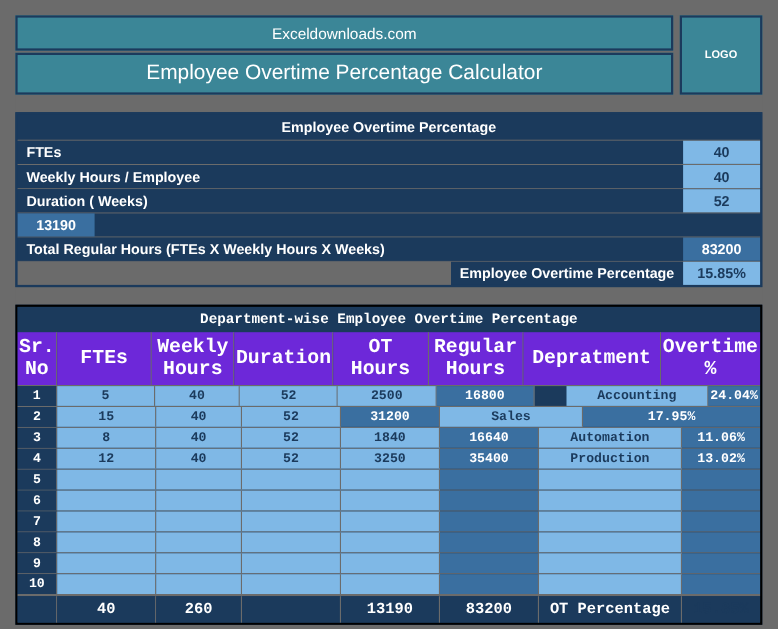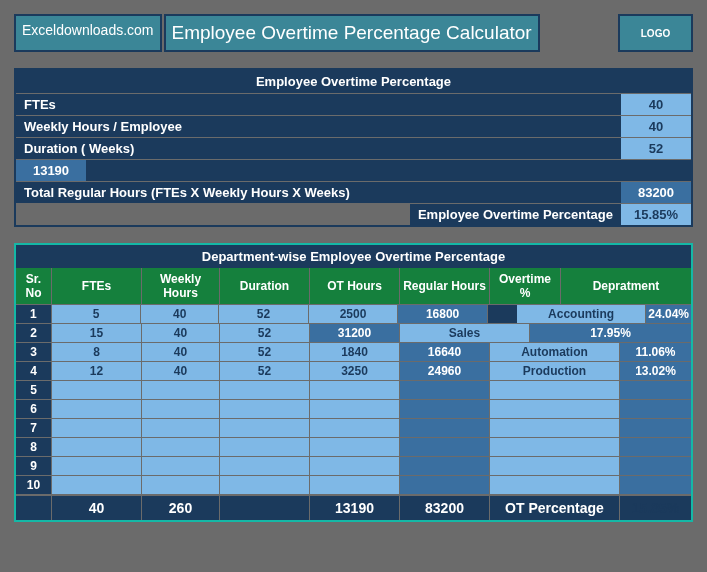--- a/index.html
+++ b/index.html
@@ -19,21 +19,21 @@
       background: #6b6b6b;
     }
     .header-row {
       display: flex;
       gap: 6px;
       margin-bottom: 16px;
     }
     .header-left {
       flex: 1;
       display: flex;
-      flex-direction: row;
+      flex-direction: column;
       gap: 2px;
     }
     .header-title1 {
       background: #3b8697;
       color: white;
       text-align: center;
       padding: 6px;
       border: 2px solid #1b3a5c;
       font-size: 14px;
       font-weight: normal;
@@ -108,34 +108,35 @@
     }
     .pct-label {
       background: #1b3a5c;
       color: white;
       padding: 3px 8px;
       font-weight: bold;
       text-align: right;
       font-size: 13px;
     }
     .section2 {
-      border: 2px solid #14b8a6;
-      background: #1b3a5c;
+      border: 2px solid #000000;
+      background: #1b3a5c;
+      font-family: Liberation Mono, monospace;
     }
     .table-header-row {
       display: flex;
     }
     .th {
-      background: #15803d;
+      background: #6d28d9;
       color: white;
       text-align: center;
       font-weight: bold;
       padding: 4px 2px;
       border-right: 1px solid #6b6b6b;
-      font-size: 12px;
+      font-size: 18px;
       display: flex;
       align-items: center;
       justify-content: center;
     }
     .th:last-child { border-right: none; }
     .col-sr { width: 36px; }
     .col-ftes { width: 90px; }
     .col-wh { width: 78px; }
     .col-dur { width: 90px; }
     .col-ot { width: 90px; }
@@ -222,22 +223,22 @@
 
   <div class="section2">
     <div class="section-header">Department-wise Employee Overtime Percentage</div>
     <div class="table-header-row">
       <div class="th col-sr">Sr. No</div>
       <div class="th col-ftes">FTEs</div>
       <div class="th col-wh">Weekly Hours</div>
       <div class="th col-dur">Duration</div>
       <div class="th col-ot">OT Hours</div>
       <div class="th col-reg">Regular Hours</div>
+      <div class="th col-dept">Depratment</div>
       <div class="th col-pct">Overtime %</div>
-      <div class="th col-dept">Depratment</div>
     </div>
     <div id="s2rows">
         <div class="tr">
           <div class="td col-sr sr">1</div>
           <div class="td col-ftes bg-light" style="color: rgb(27, 58, 92);">5</div>
           <div class="td col-wh bg-light" style="color: rgb(27, 58, 92);">40</div>
           <div class="td col-dur bg-light" style="color: rgb(27, 58, 92);">52</div>
           <div class="td col-ot bg-light" style="color: rgb(27, 58, 92);">2500</div>
           <div class="td col-reg bg-mid">16800</div>
           <div class="td col-dept bg-light" style="color: rgb(27, 58, 92); margin-left: 29px;">Accounting</div>
@@ -261,21 +262,21 @@
           <div class="td col-reg bg-mid">16640</div>
           <div class="td col-dept bg-light" style="color: rgb(27, 58, 92);">Automation</div>
           <div class="td col-pct bg-mid">11.06%</div>
         </div>
         <div class="tr">
           <div class="td col-sr sr">4</div>
           <div class="td col-ftes bg-light" style="color: rgb(27, 58, 92);">12</div>
           <div class="td col-wh bg-light" style="color: rgb(27, 58, 92);">40</div>
           <div class="td col-dur bg-light" style="color: rgb(27, 58, 92);">52</div>
           <div class="td col-ot bg-light" style="color: rgb(27, 58, 92);">3250</div>
-          <div class="td col-reg bg-mid">24960</div>
+          <div class="td col-reg bg-mid">35400</div>
           <div class="td col-dept bg-light" style="color: rgb(27, 58, 92);">Production</div>
           <div class="td col-pct bg-mid">13.02%</div>
         </div>
         <div class="tr">
           <div class="td col-sr sr">5</div>
           <div class="td col-ftes bg-light" style="color: rgb(27, 58, 92);"></div>
           <div class="td col-wh bg-light" style="color: rgb(27, 58, 92);"></div>
           <div class="td col-dur bg-light" style="color: rgb(27, 58, 92);"></div>
           <div class="td col-ot bg-light" style="color: rgb(27, 58, 92);"></div>
           <div class="td col-reg bg-mid"></div>

